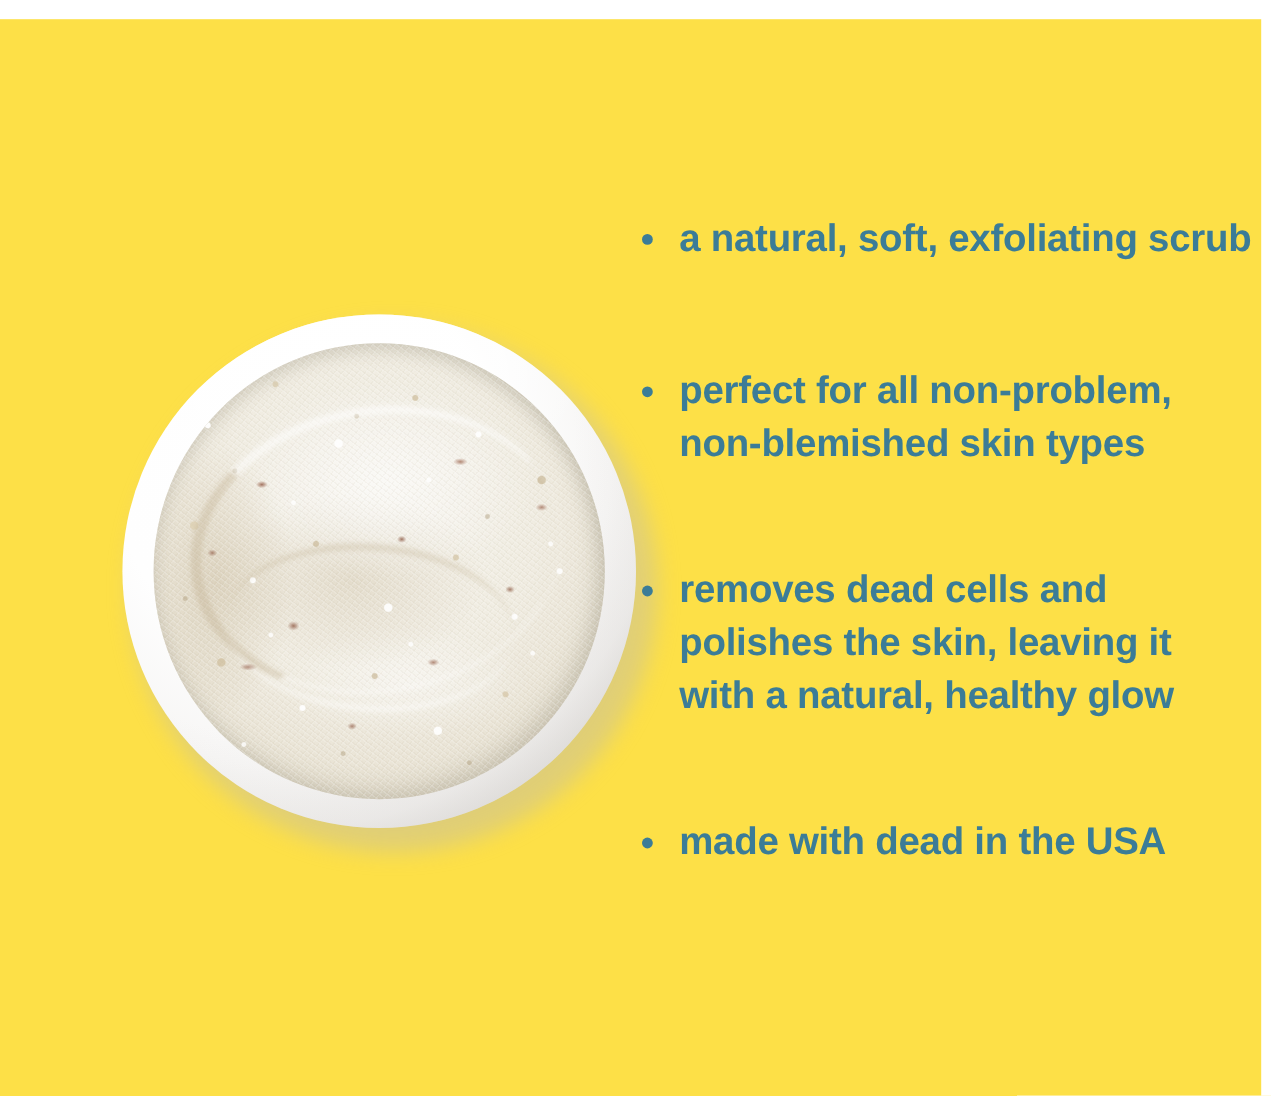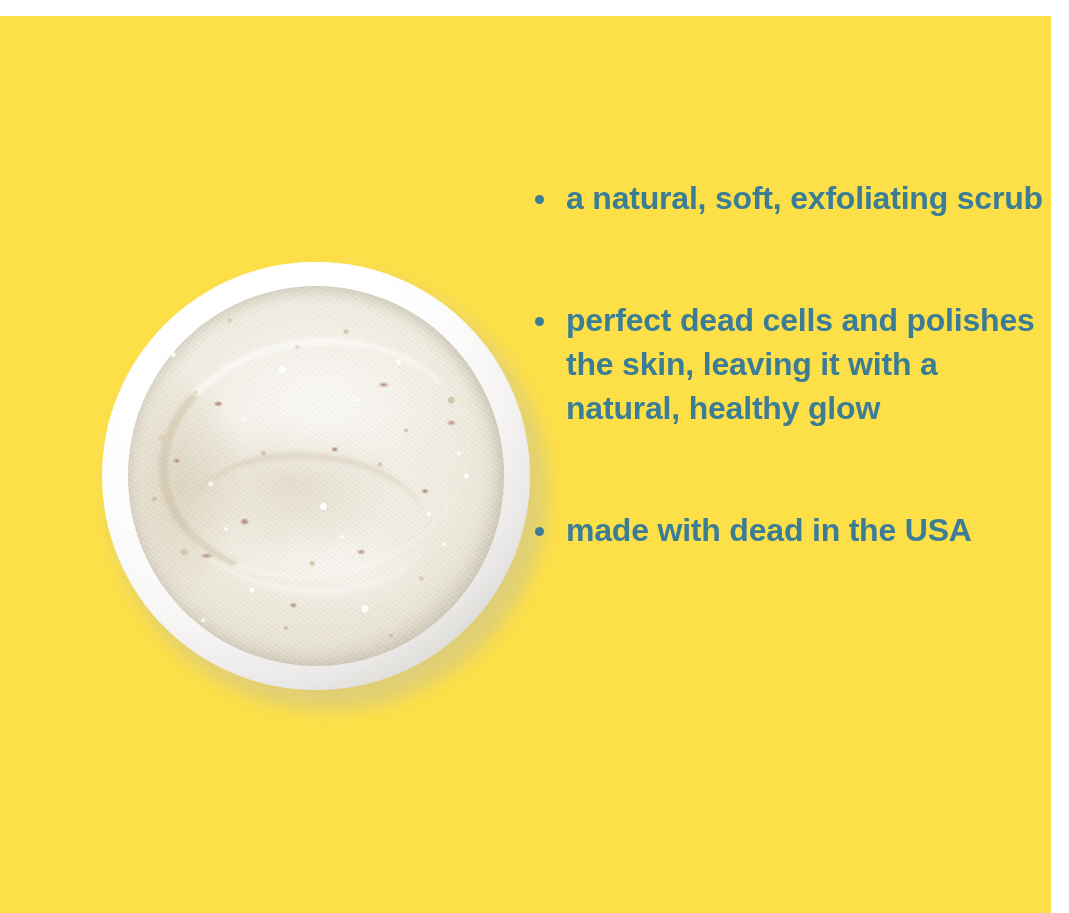--- a/index.html
+++ b/index.html
@@ -280,23 +280,27 @@
       <div class="ridge"></div>
       <div class="ridge-2"></div>
     </div>
   </figure>
 
   <ul class="bullet-list">
     <li class="bullet-item i0">
       <span class="dot"></span>
       <span class="bullet-text">a natural, soft, exfoliating scrub</span>
     </li>
+    <li class="bullet-item i1">
+      <span class="dot"></span>
+      <span class="bullet-text">perfect for all non-problem, non-blemished skin types</span>
+    </li>
     <li class="bullet-item i2">
       <span class="dot"></span>
-      <span class="bullet-text">perfect dead cells and polishes the skin, leaving it with a natural, healthy glow</span>
+      <span class="bullet-text">removes dead cells and polishes the skin, leaving it with a natural, healthy glow</span>
     </li>
     <li class="bullet-item i3">
       <span class="dot"></span>
       <span class="bullet-text">made with dead in the USA</span>
     </li>
   </ul>
 
 </div>
 
 </body></html>

